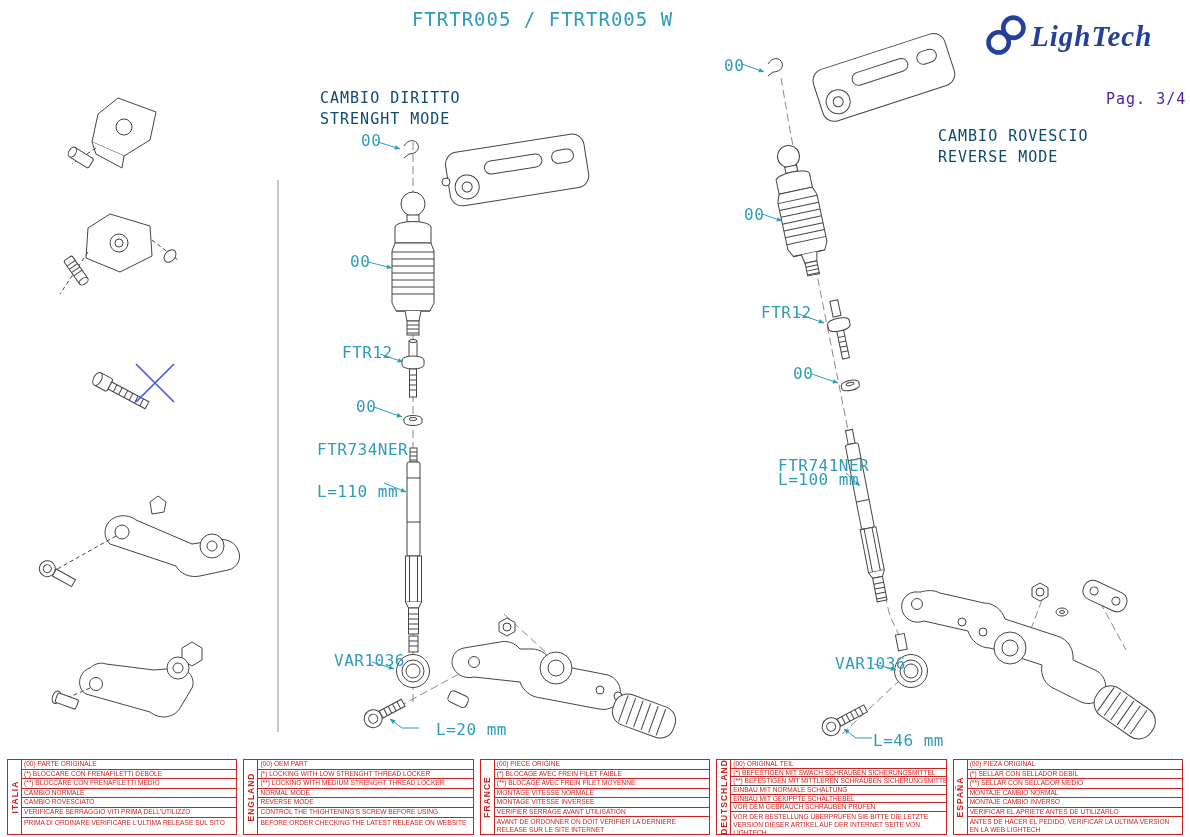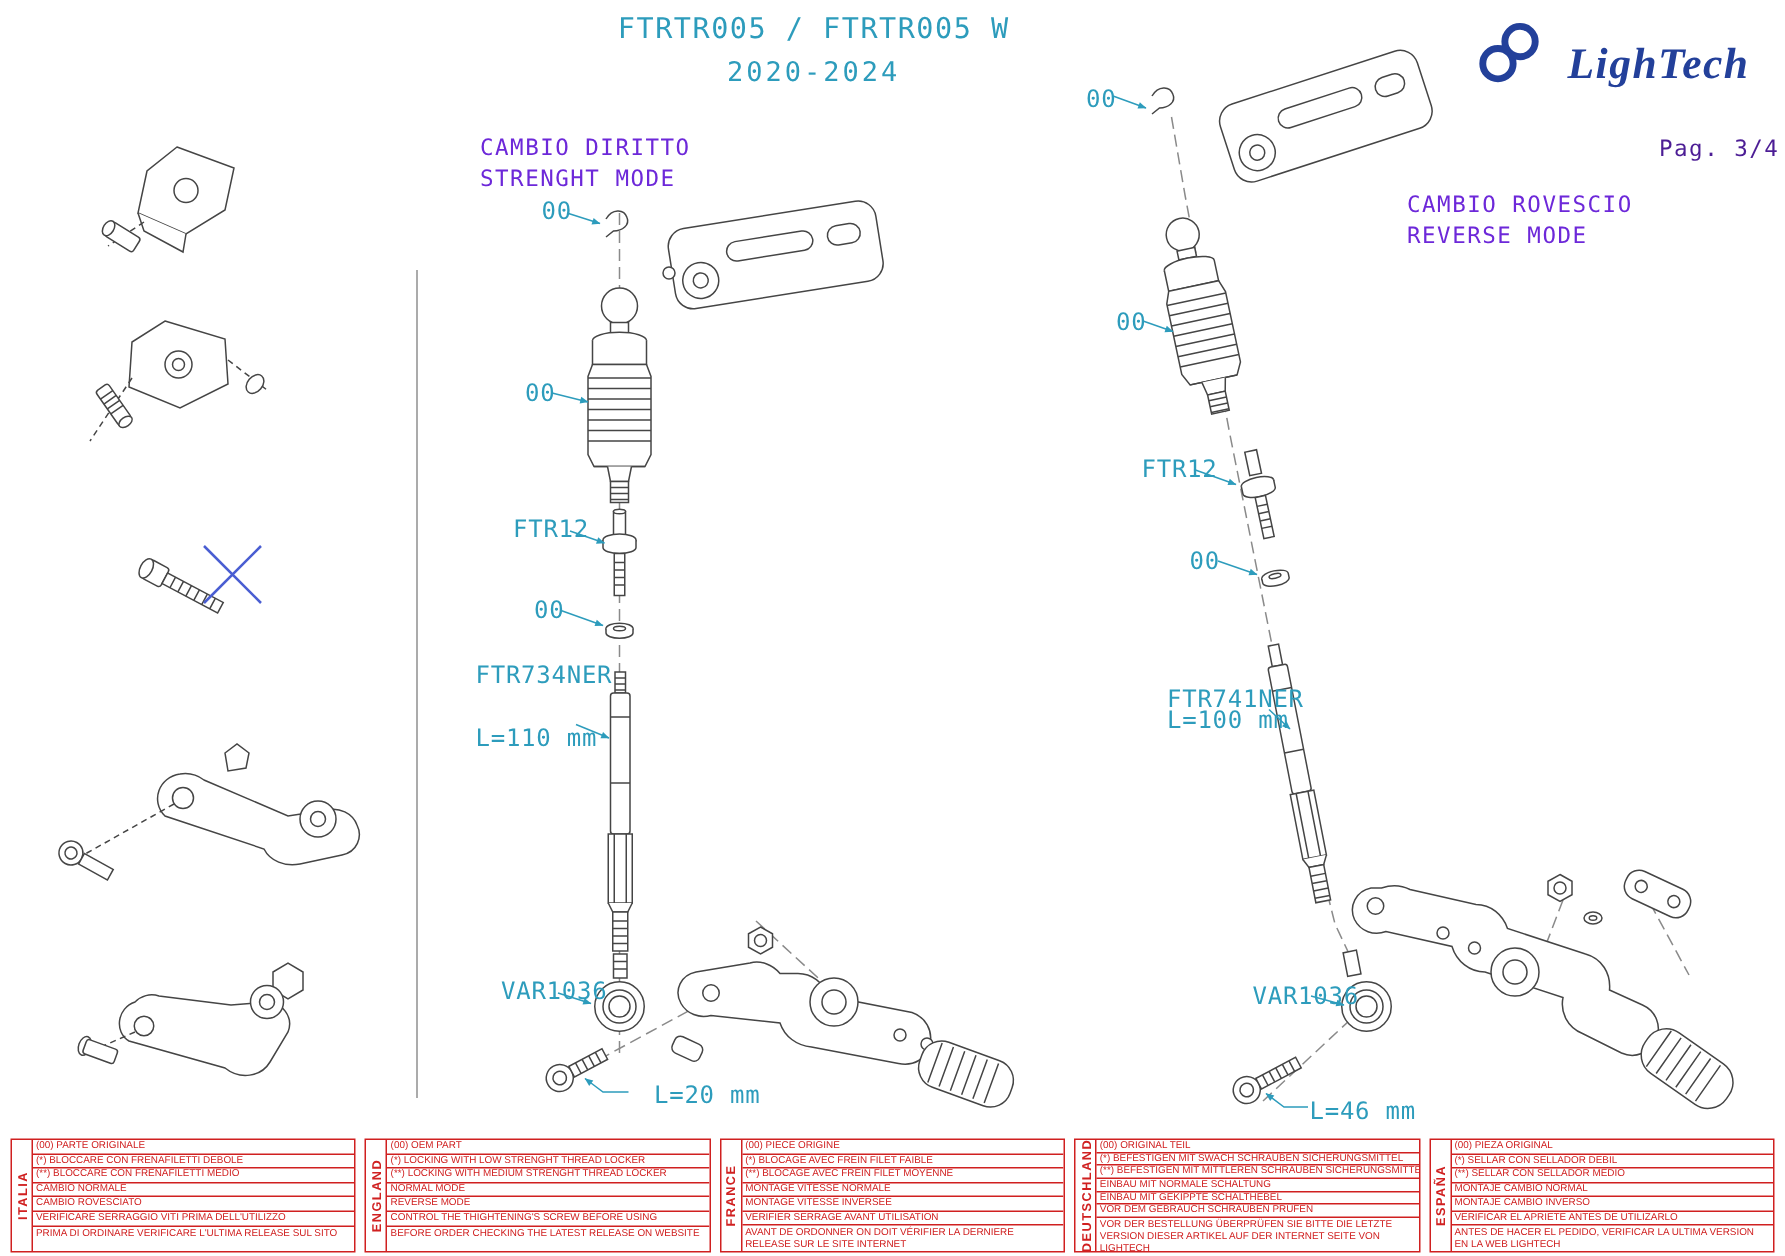--- a/index.html
+++ b/index.html
@@ -5,26 +5,26 @@
   *{margin:0;padding:0;box-sizing:border-box}
   html,body{background:#ffffff}
   body{width:1190px;height:837px;overflow:hidden;font-family:"DejaVu Sans Mono",monospace}
   #canvas{position:relative;width:1190px;height:602px;background:#fff}
   #art{position:absolute;left:0;top:0}
 
   .title-block{position:absolute;left:370px;top:8px;width:345px;text-align:center;color:#2d9cbc}
   .title-block .t1{font-size:19px;letter-spacing:1px;white-space:nowrap}
   .title-block .t2{font-size:18px;letter-spacing:2px;margin-top:8px}
 
-  .logo{position:absolute;left:983px;top:12px;display:flex;align-items:flex-end;gap:16px}
+  .logo{position:absolute;left:983px;top:12px;display:flex;align-items:center;gap:2px}
   .logo-text{font-family:"Liberation Serif",serif;font-style:italic;font-weight:bold;
              font-size:29px;color:#23409a;letter-spacing:1px}
   .pag{position:absolute;left:1106px;top:90px;font-size:15px;color:#4c1d95;letter-spacing:1px}
 
-  .mode-heading{position:absolute;color:#6d28d9;font-size:15px;line-height:21px;letter-spacing:1px;white-space:nowrap}
+  .mode-heading{position:absolute;color:#0c4a6e;font-size:15px;line-height:21px;letter-spacing:1px;white-space:nowrap}
 
   .lbl{position:absolute;color:#2d9cbc;font-size:16px;letter-spacing:.5px;white-space:nowrap}
 
   .tables{position:absolute;left:7px;top:759px;width:1176px;display:flex;gap:6px}
   .lang-table{flex:1;height:76px;border:1px solid #d02020;display:flex;background:#fff;overflow:hidden}
   .lang-label{width:14px;border-right:1px solid #d02020;position:relative;flex:0 0 auto}
   .lang-label span{position:absolute;left:50%;top:50%;transform:translate(-50%,-50%) rotate(-90deg);
                    white-space:nowrap;font-family:"Liberation Sans",sans-serif;font-weight:bold;
                    font-size:8.5px;letter-spacing:1px;color:#d02020}
   .lang-rows{flex:1;display:flex;flex-direction:column;min-width:0}
@@ -317,21 +317,20 @@
     <path d="M796 313 L824 323" marker-end="url(#arr)"></path>
     <path d="M812 374 L838 383" marker-end="url(#arr)"></path>
     <path d="M846 473 L860 486" marker-end="url(#arr)"></path>
     <path d="M874 664 L896 670" marker-end="url(#arr)"></path>
     <path d="M872 738 L856 738 L844 729" marker-end="url(#arr)"></path>
   </g>
 </svg>
 
 <div class="title-block">
   <div class="t1">FTRTR005 / FTRTR005 W</div>
-  <div class="t2">2020-2024</div>
 </div>
 
 <div class="logo">
   <svg width="46" height="48" viewBox="0 0 50 50">
     <g fill="none" stroke="#23409a">
       <circle cx="17" cy="32" r="11" stroke-width="5"></circle>
       <circle cx="33" cy="16" r="11" stroke-width="5"></circle>
     </g>
   </svg>
   <span class="logo-text">LighTech</span>

